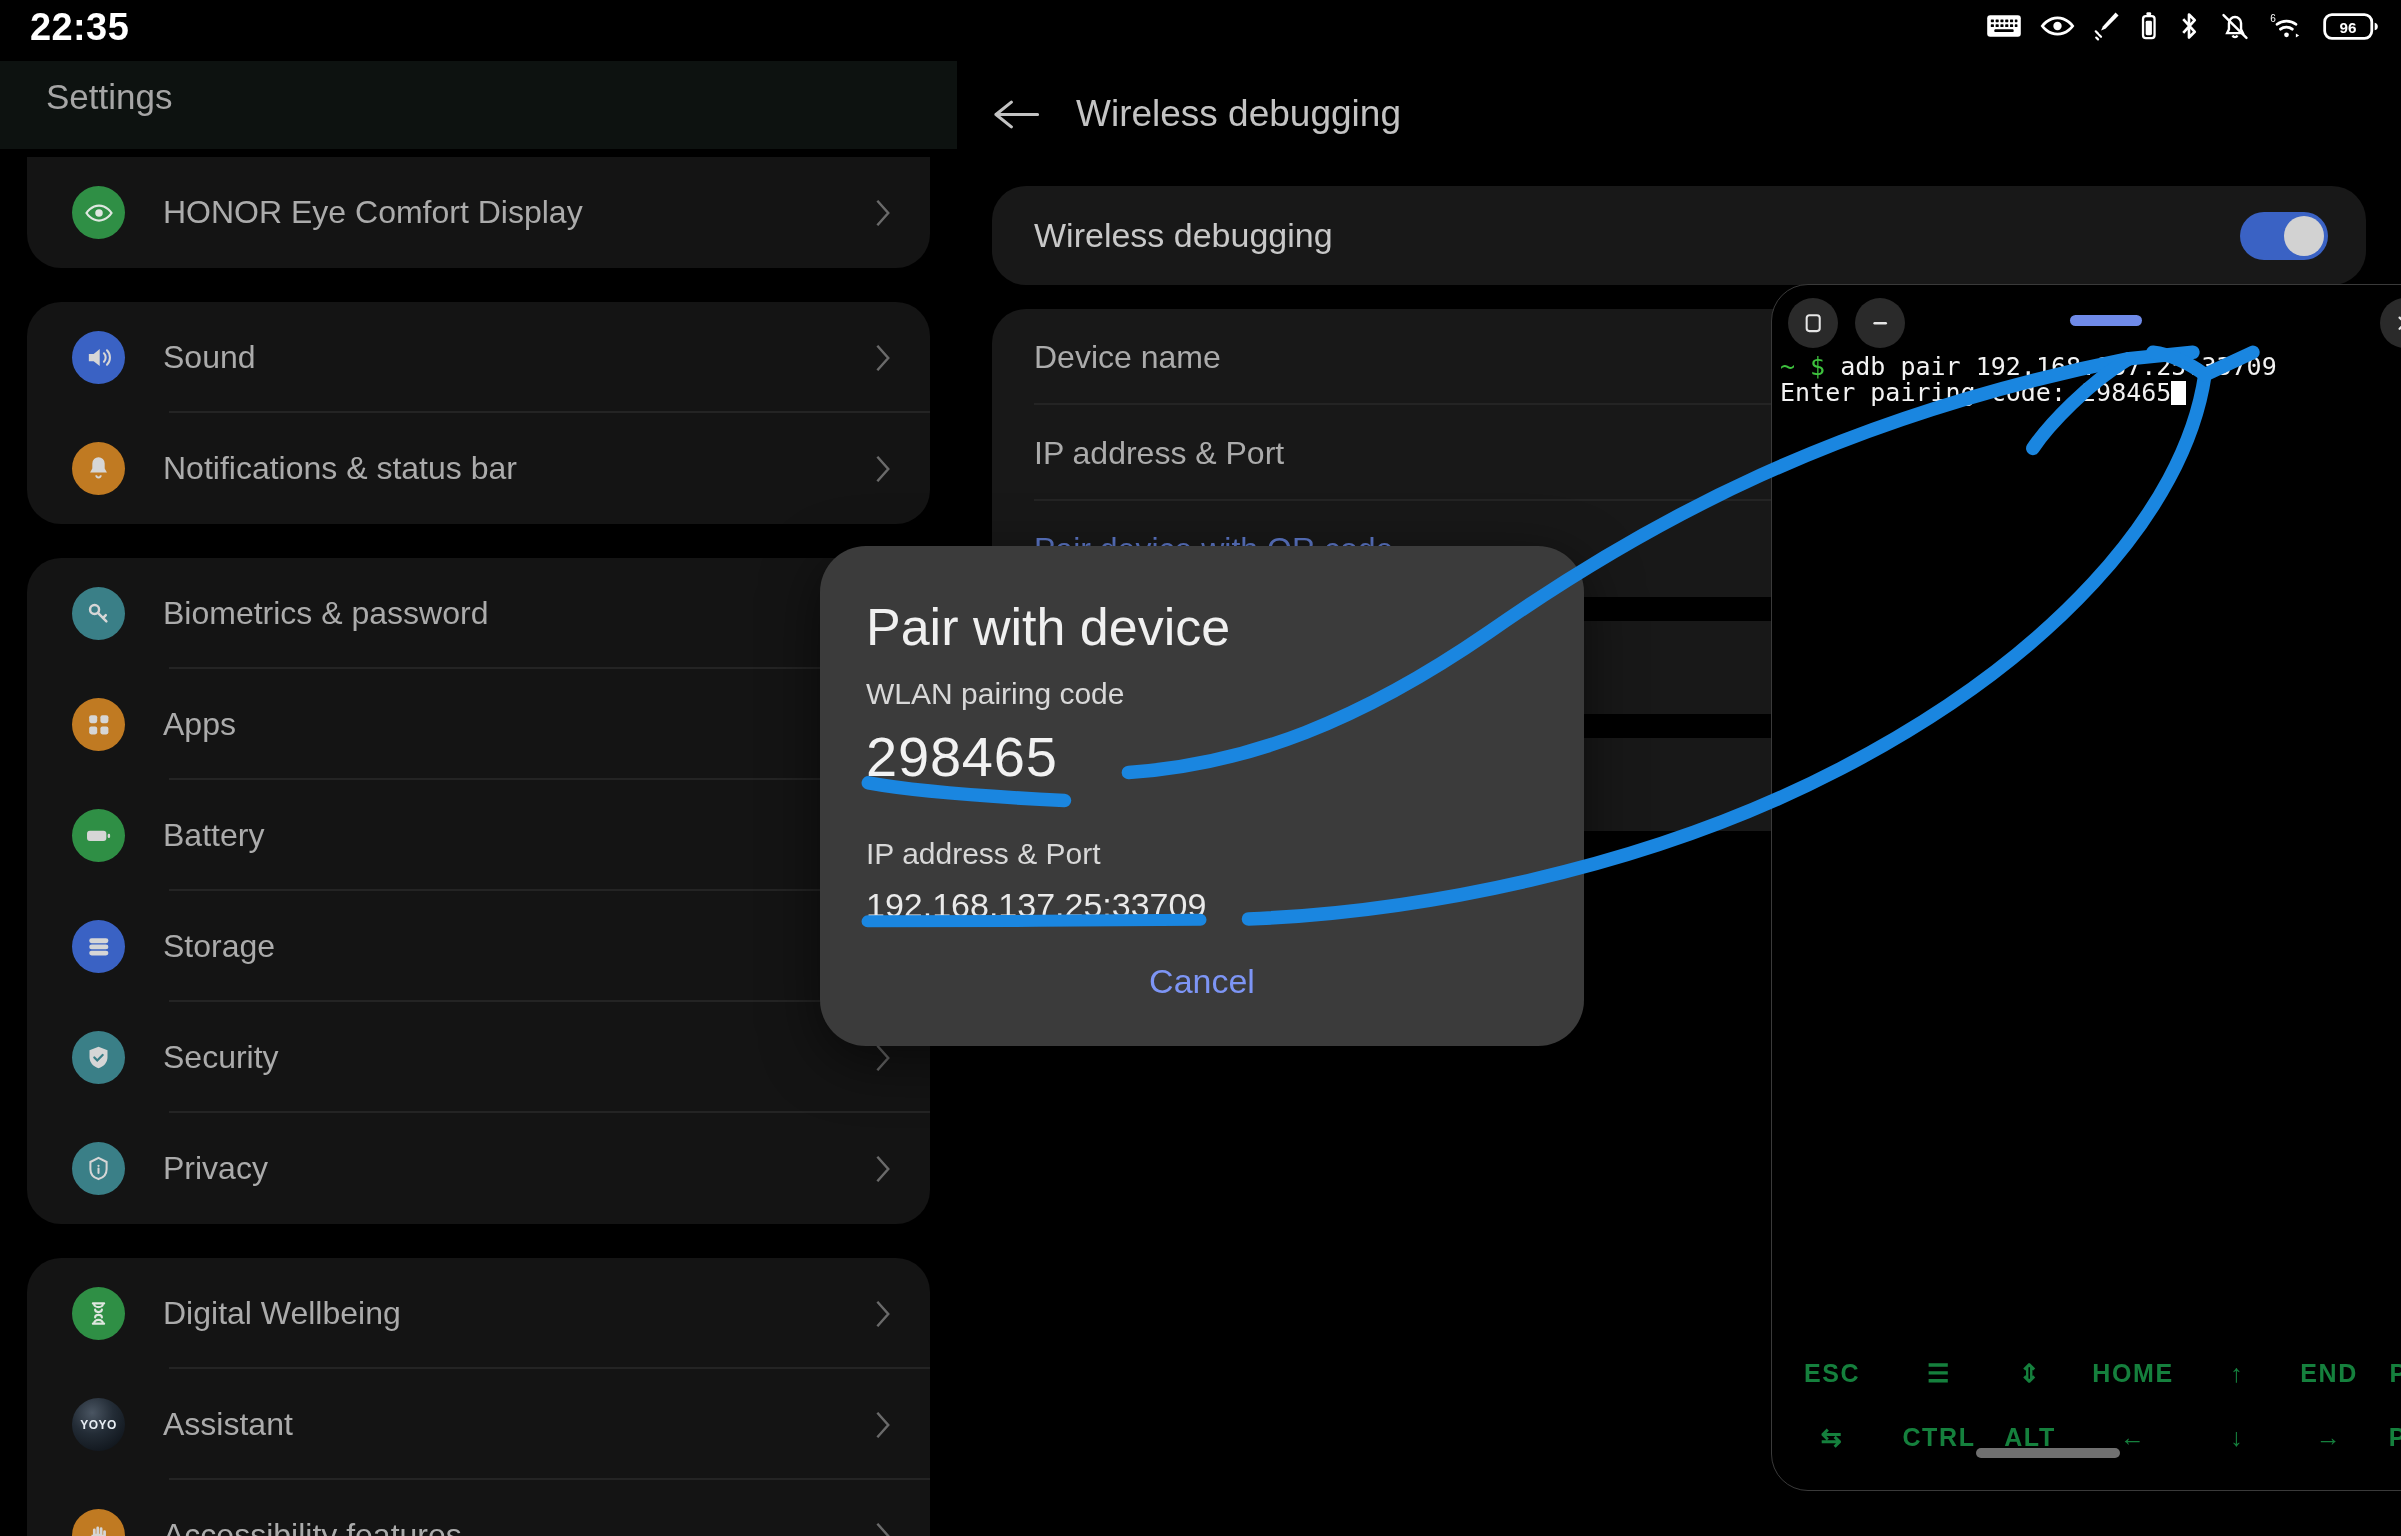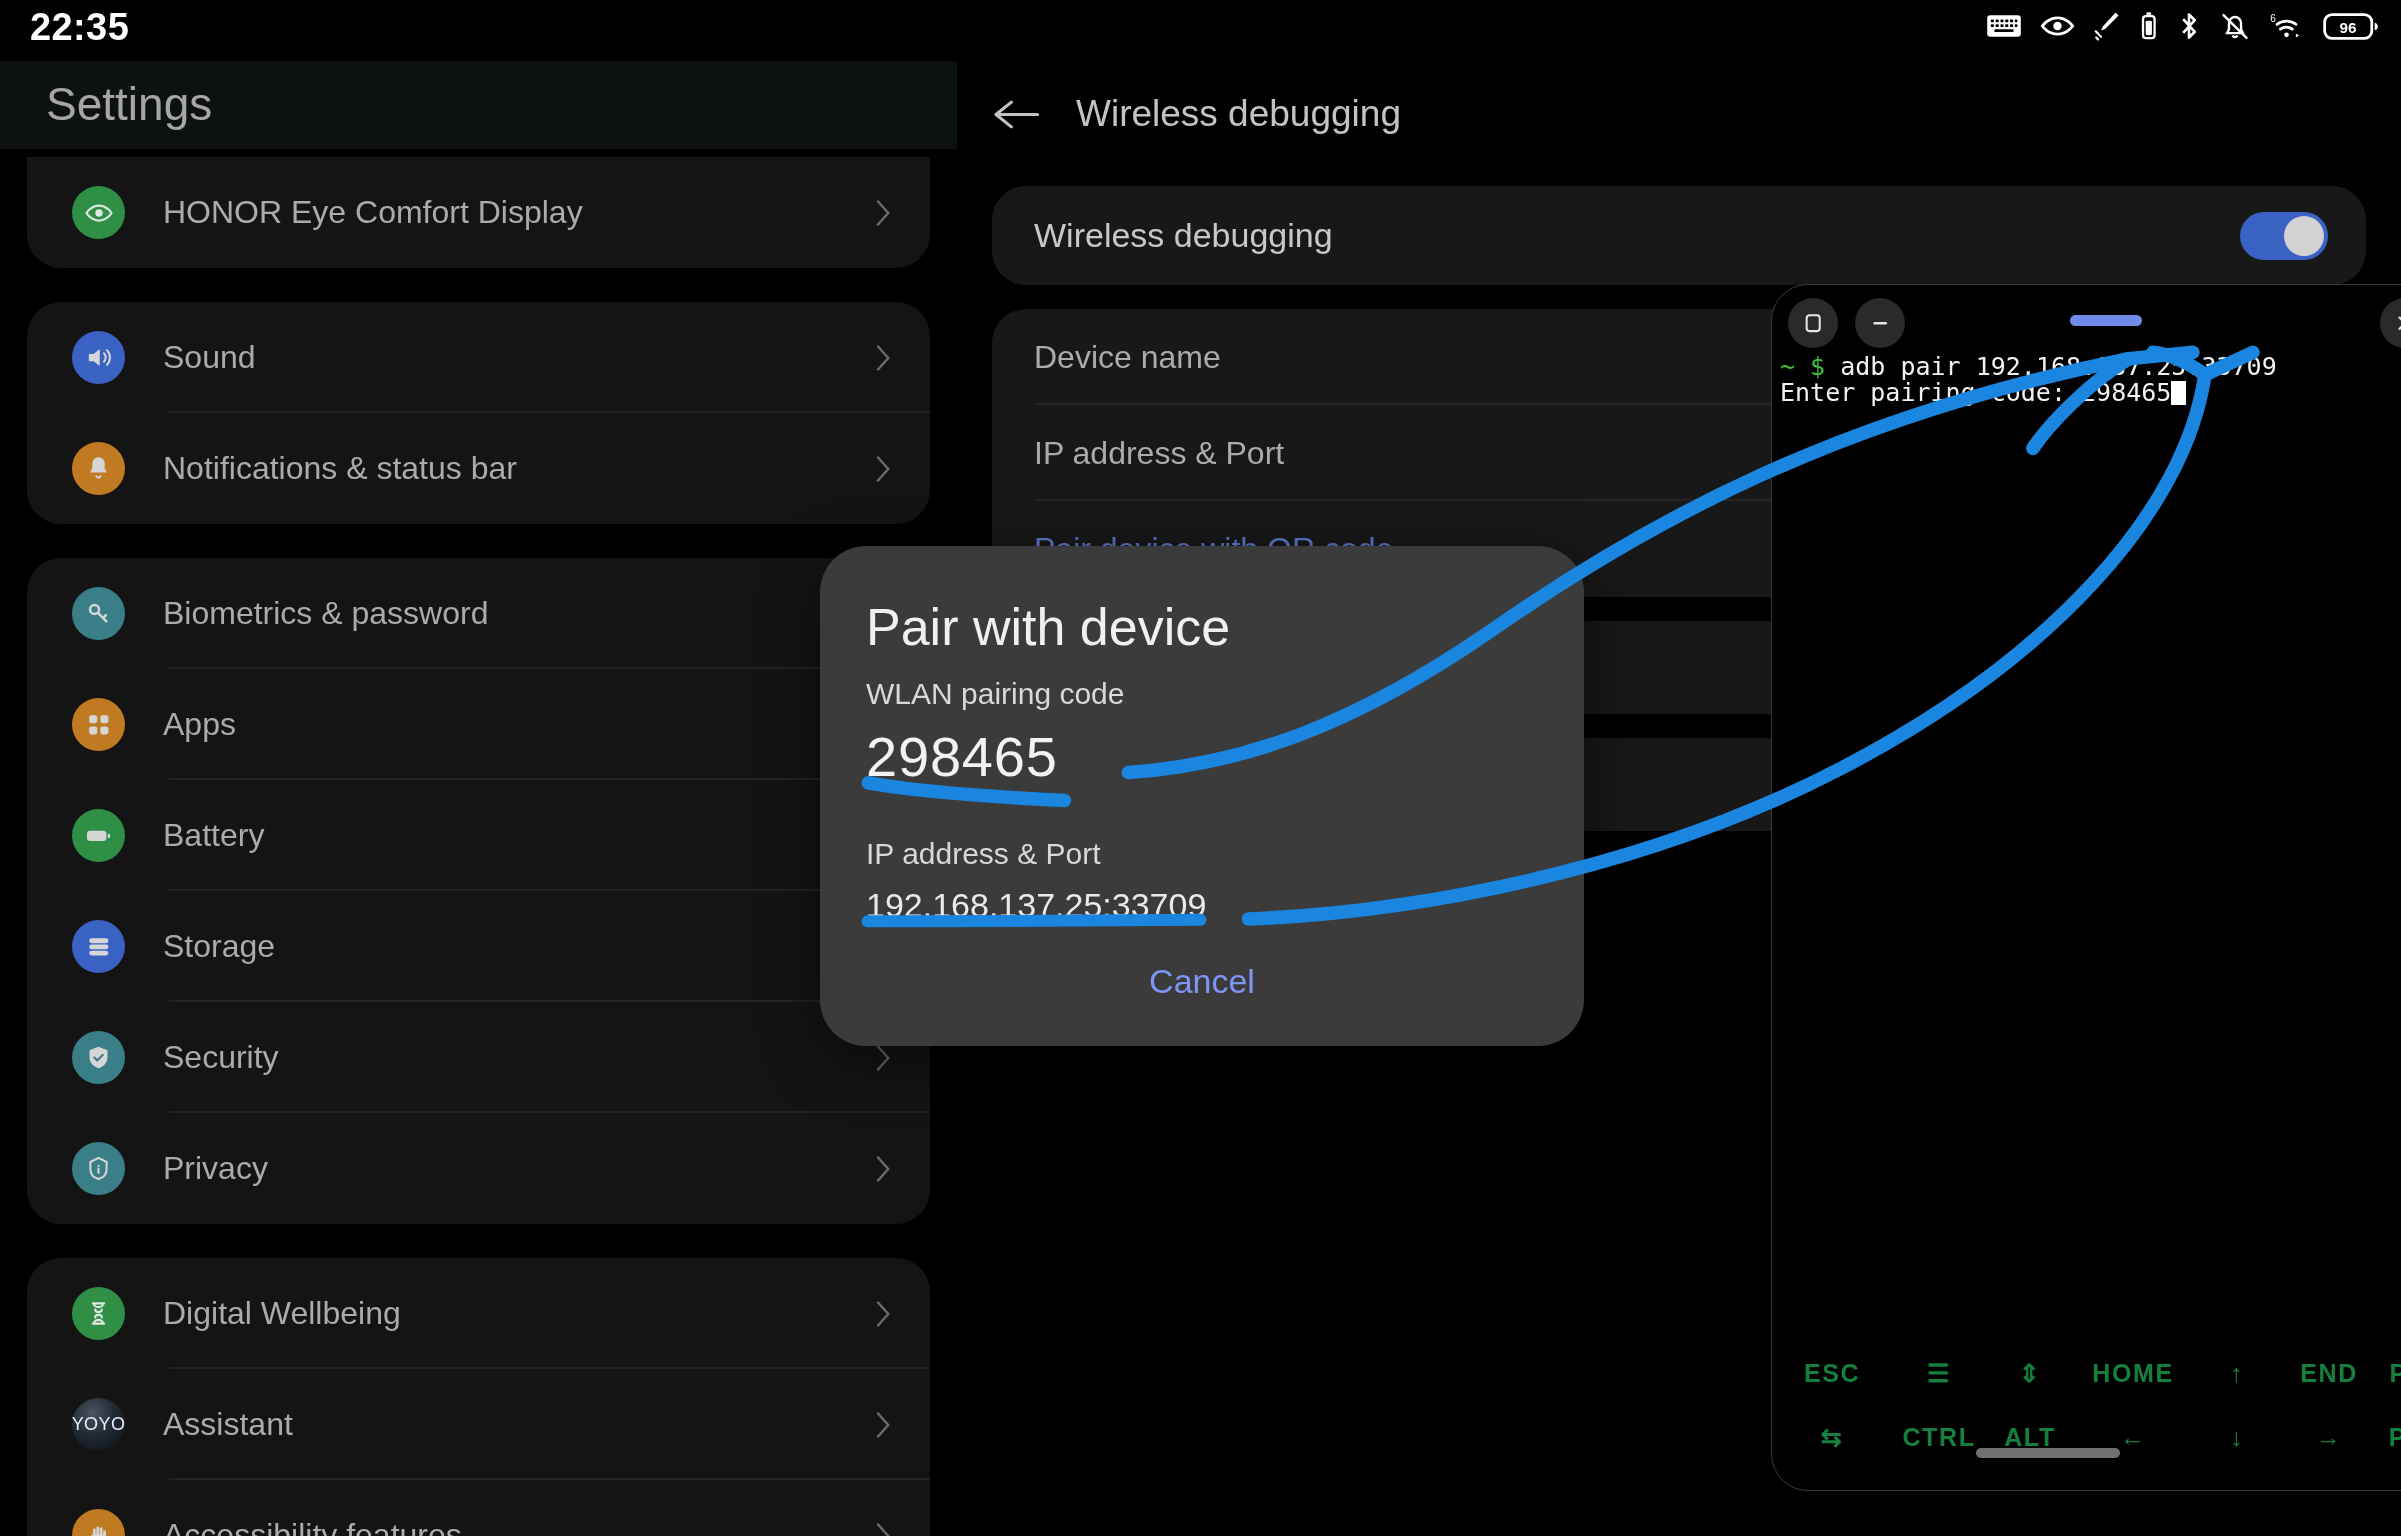--- a/index.html
+++ b/index.html
@@ -27,21 +27,21 @@
   .sidebar {
     position:absolute; left:0; top:0; width:957px; height:1537px;
     background:#000; overflow:hidden; z-index:10;
   }
   .sidebar-header {
     position:absolute; left:0; top:61px; width:957px; height:88px;
     background:#0d1210; z-index:12;
   }
   .sidebar-title {
     position:absolute; left:46px; top:77px;
-    font-size:46px; color:#a6a6a6; font-weight:400; z-index:13;
+    font-size:35px; color:#a6a6a6; font-weight:400; z-index:13;
   }
   .sidebar-scroll { position:absolute; left:0; top:8px; width:957px; height:1537px; }
 
   .group {
     margin:0 27px 34px 27px;
     background:#141414;
     border-radius:34px;
     overflow:hidden;
   }
   .group.first { border-radius:0 0 34px 34px; margin-top:0; }
@@ -327,21 +327,21 @@
               </svg>
           </div>
           <div class="row-lbl">Digital Wellbeing</div>
           <svg class="chev" viewBox="0 0 12 22" fill="none" stroke="#6a6a6a" stroke-width="1.8">
               <path d="M2 2l8 9-8 9"></path>
             </svg>
           <div class="divider"></div>
         </div>
         <div class="row">
           <div class="row-ic" style="background:radial-gradient(circle at 38% 28%, #4a5562 0%, #232c36 42%, #080c11 100%);">
-            <span style="font-size:18px;font-weight:400;color:#e7edf3;letter-spacing:0.4px;">YOYO</span>
+            <span style="font-size:12px;font-weight:700;color:#e7edf3;letter-spacing:0.4px;">YOYO</span>
           </div>
           <div class="row-lbl">Assistant</div>
           <svg class="chev" viewBox="0 0 12 22" fill="none" stroke="#6a6a6a" stroke-width="1.8">
               <path d="M2 2l8 9-8 9"></path>
             </svg>
           <div class="divider"></div>
         </div>
         <div class="row">
           <div class="row-ic" style="background:#c07a22">
             <svg width="25.6" height="25.6" viewBox="0 0 24 24" fill="#d6d6d6">

